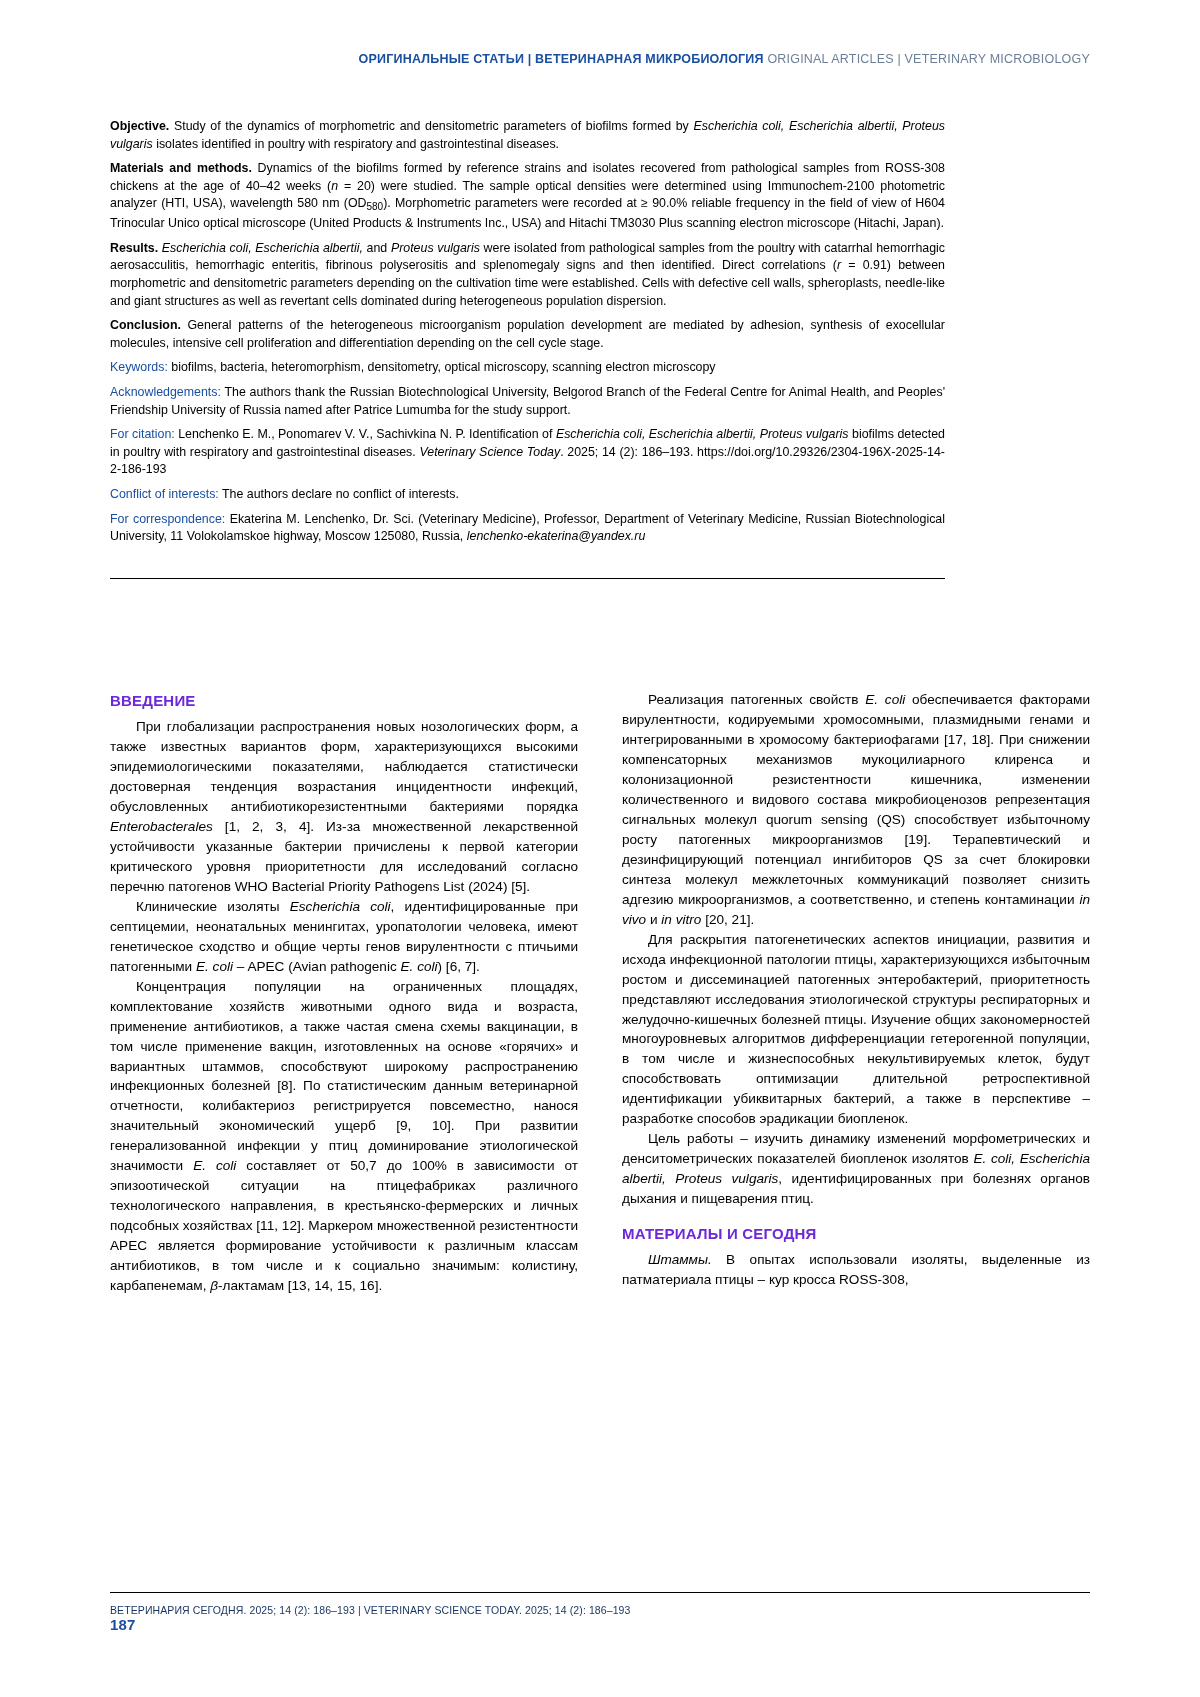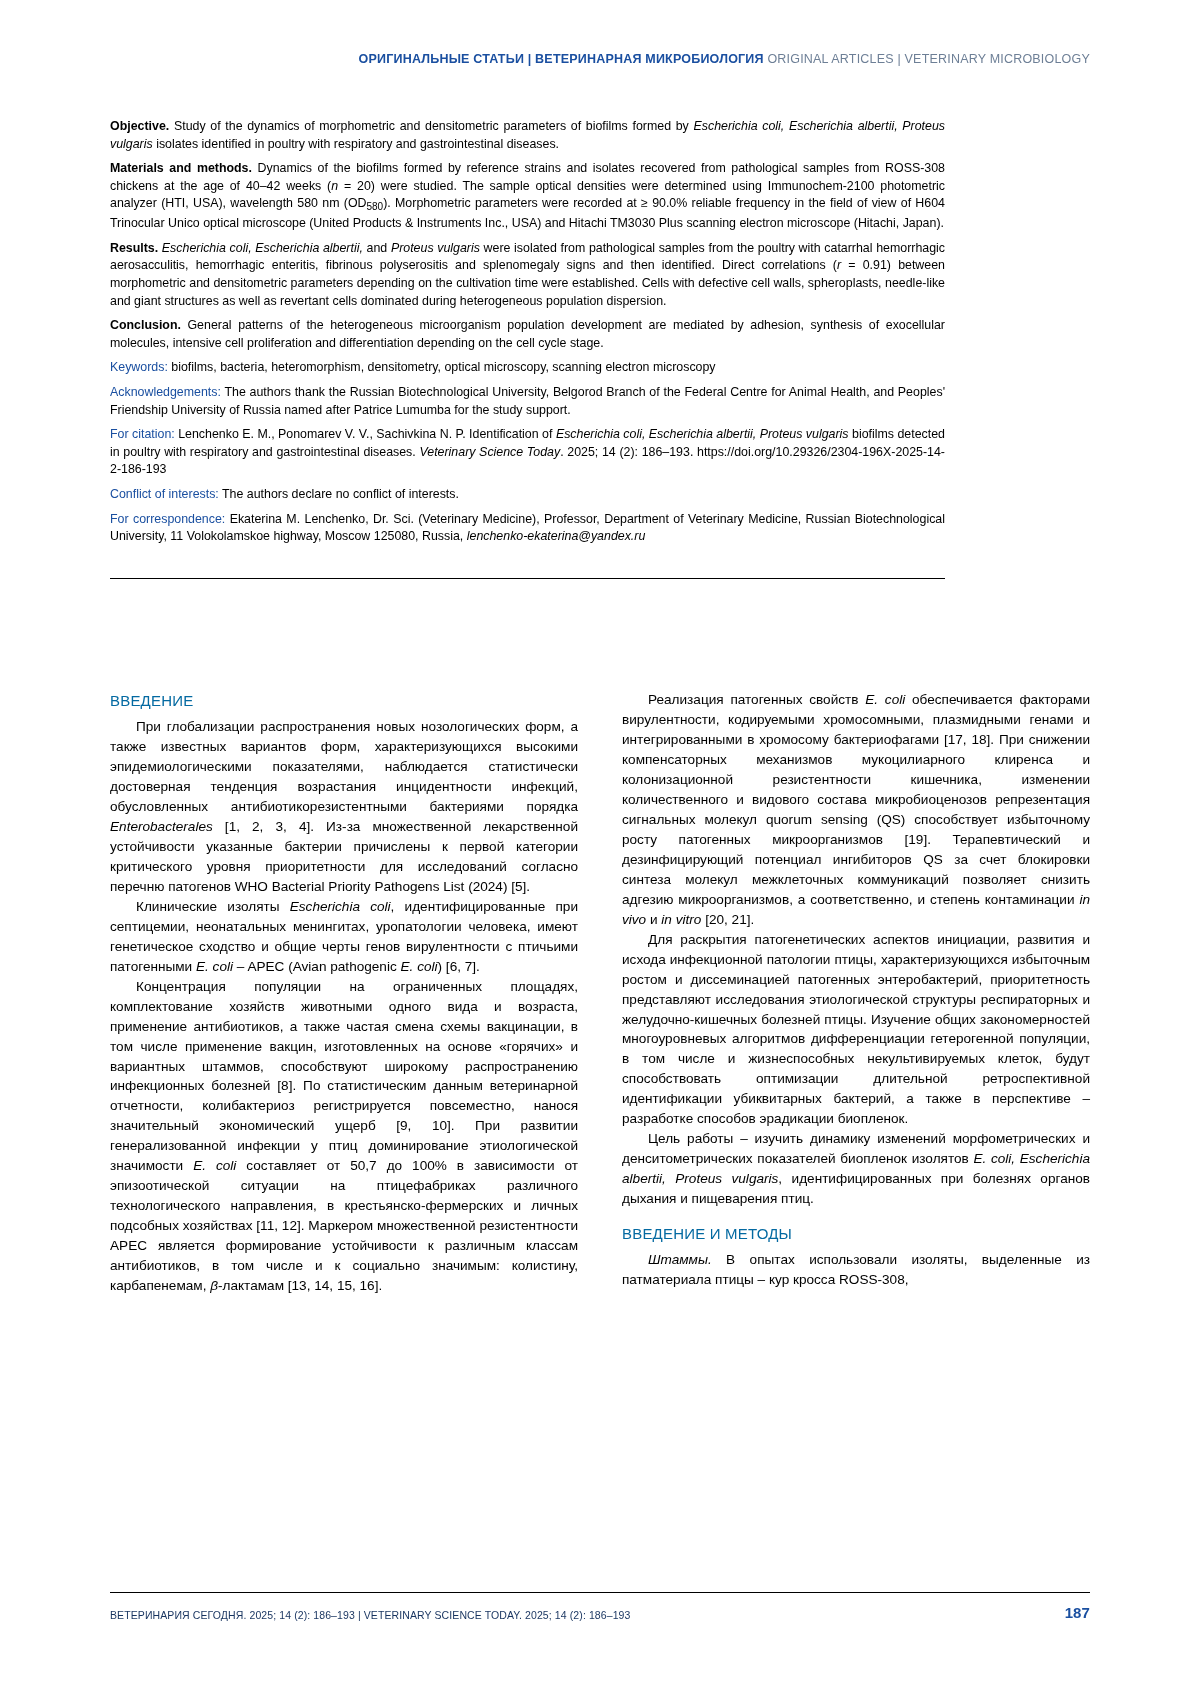--- a/index.html
+++ b/index.html
@@ -78,23 +78,23 @@
     display: flex;
     gap: 44px;
   }
   .col {
     width: 468px;
     font-size: 13.6px;
     line-height: 1.47;
     text-align: justify;
   }
   .col h2 {
-    color: #0369a1;
+    color: #6d28d9;
     font-size: 15px;
-    font-weight: normal;
+    font-weight: bold;
     margin: 0 0 5px 0;
     letter-spacing: 0.2px;
   }
   .col h2.spaced {
     margin-top: 14px;
   }
   .col p {
     margin: 0;
     text-indent: 26px;
   }
@@ -110,23 +110,24 @@
     background: #000000;
     top: 1592px;
   }
   .footer {
     position: absolute;
     top: 1604px;
     left: 110px;
     width: 980px;
     display: flex;
     justify-content: space-between;
-    align-items: flex-end;
+    align-items: flex-start;
     font-size: 10.5px;
     letter-spacing: 0.1px;
+    flex-direction: column;
   }
   .footer .left { color: #17335f; }
   .footer .right {
     color: #1a4fa0;
     font-size: 15px;
     font-weight: bold;
   }
 </style>
 </head>
 <body>
@@ -185,21 +186,21 @@
       <h2>ВВЕДЕНИЕ</h2>
       <p><span>При глобализации распространения новых нозологических форм, а также известных вариантов форм, характеризующихся высокими эпидемиологическими показателями, наблюдается статистически достоверная тенденция возрастания инцидентности инфекций, обусловленных антибиотикорезистентными бактериями порядка </span><span class="it">Enterobacterales</span><span> [1, 2, 3, 4]. Из-за множественной лекарственной устойчивости указанные бактерии причислены к первой категории критического уровня приоритетности для исследований согласно перечню патогенов WHO Bacterial Priority Pathogens List (2024) [5].</span></p>
       <p><span>Клинические изоляты </span><span class="it">Escherichia coli</span><span>, идентифицированные при септицемии, неонатальных менингитах, уропатологии человека, имеют генетическое сходство и общие черты генов вирулентности с птичьими патогенными </span><span class="it">E. coli</span><span> – APEC (Avian pathogenic </span><span class="it">E. coli</span><span>) [6, 7].</span></p>
       <p><span>Концентрация популяции на ограниченных площадях, комплектование хозяйств животными одного вида и возраста, применение антибиотиков, а также частая смена схемы вакцинации, в том числе применение вакцин, изготовленных на основе «горячих» и вариантных штаммов, способствуют широкому распространению инфекционных болезней [8]. По статистическим данным ветеринарной отчетности, колибактериоз регистрируется повсеместно, нанося значительный экономический ущерб [9, 10]. При развитии генерализованной инфекции у птиц доминирование этиологической значимости </span><span class="it">E. coli</span><span> составляет от 50,7 до 100% в зависимости от эпизоотической ситуации на птицефабриках различного технологического направления, в крестьянско-фермерских и личных подсобных хозяйствах [11, 12]. Маркером множественной резистентности APEC является формирование устойчивости к различным классам антибиотиков, в том числе и к социально значимым: колистину, карбапенемам, </span><span class="it">β</span><span>-лактамам [13, 14, 15, 16].</span></p>
     </div>
 
     <div class="col">
       <p class="noindent"><span style="display:inline-block;width:26px"></span><span>Реализация патогенных свойств </span><span class="it">E. coli</span><span> обеспечивается факторами вирулентности, кодируемыми хромосомными, плазмидными генами и интегрированными в хромосому бактериофагами [17, 18]. При снижении компенсаторных механизмов мукоцилиарного клиренса и колонизационной резистентности кишечника, изменении количественного и видового состава микробиоценозов репрезентация сигнальных молекул quorum sensing (QS) способствует избыточному росту патогенных микроорганизмов [19]. Терапевтический и дезинфицирующий потенциал ингибиторов QS за счет блокировки синтеза молекул межклеточных коммуникаций позволяет снизить адгезию микроорганизмов, а соответственно, и степень контаминации </span><span class="it">in vivo</span><span> и </span><span class="it">in vitro</span><span> [20, 21].</span></p>
       <p>Для раскрытия патогенетических аспектов инициации, развития и исхода инфекционной патологии птицы, характеризующихся избыточным ростом и диссеминацией патогенных энтеробактерий, приоритетность представляют исследования этиологической структуры респираторных и желудочно-кишечных болезней птицы. Изучение общих закономерностей многоуровневых алгоритмов дифференциации гетерогенной популяции, в том числе и жизнеспособных некультивируемых клеток, будут способствовать оптимизации длительной ретроспективной идентификации убиквитарных бактерий, а также в перспективе – разработке способов эрадикации биопленок.</p>
       <p><span>Цель работы – изучить динамику изменений морфометрических и денситометрических показателей биопленок изолятов </span><span class="it">E. coli, Escherichia albertii, Proteus vulgaris</span><span>, идентифицированных при болезнях органов дыхания и пищеварения птиц.</span></p>
-      <h2 class="spaced">ВВЕДЕНИЕ И МЕТОДЫ</h2>
+      <h2 class="spaced">МАТЕРИАЛЫ И СЕГОДНЯ</h2>
       <p><span class="it">Штаммы.</span><span> В опытах использовали изоляты, выделенные из патматериала птицы – кур кросса ROSS-308,</span></p>
     </div>
   </div>
 
   <div class="footer-rule"></div>
   <div class="footer">
     <span class="left">ВЕТЕРИНАРИЯ СЕГОДНЯ. 2025; 14 (2): 186–193 | VETERINARY SCIENCE TODAY. 2025; 14 (2): 186–193</span>
     <span class="right">187</span>
   </div>
 

